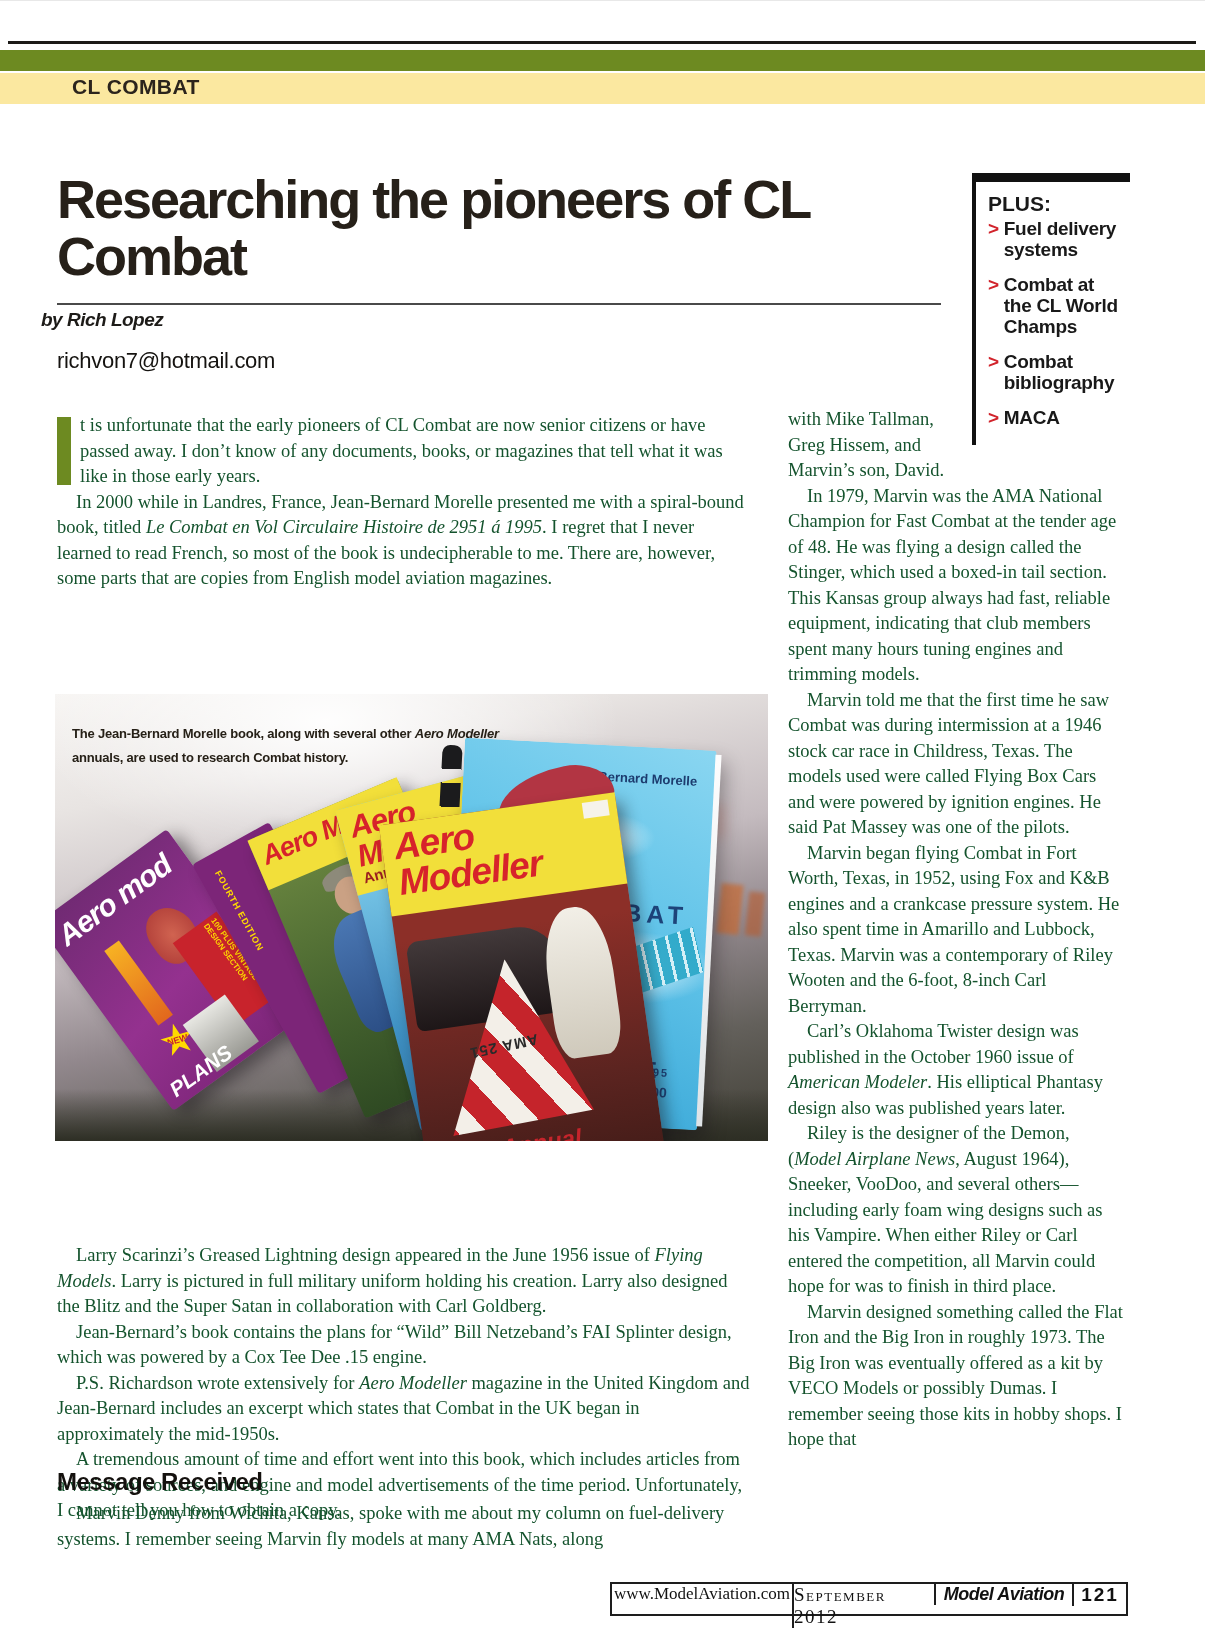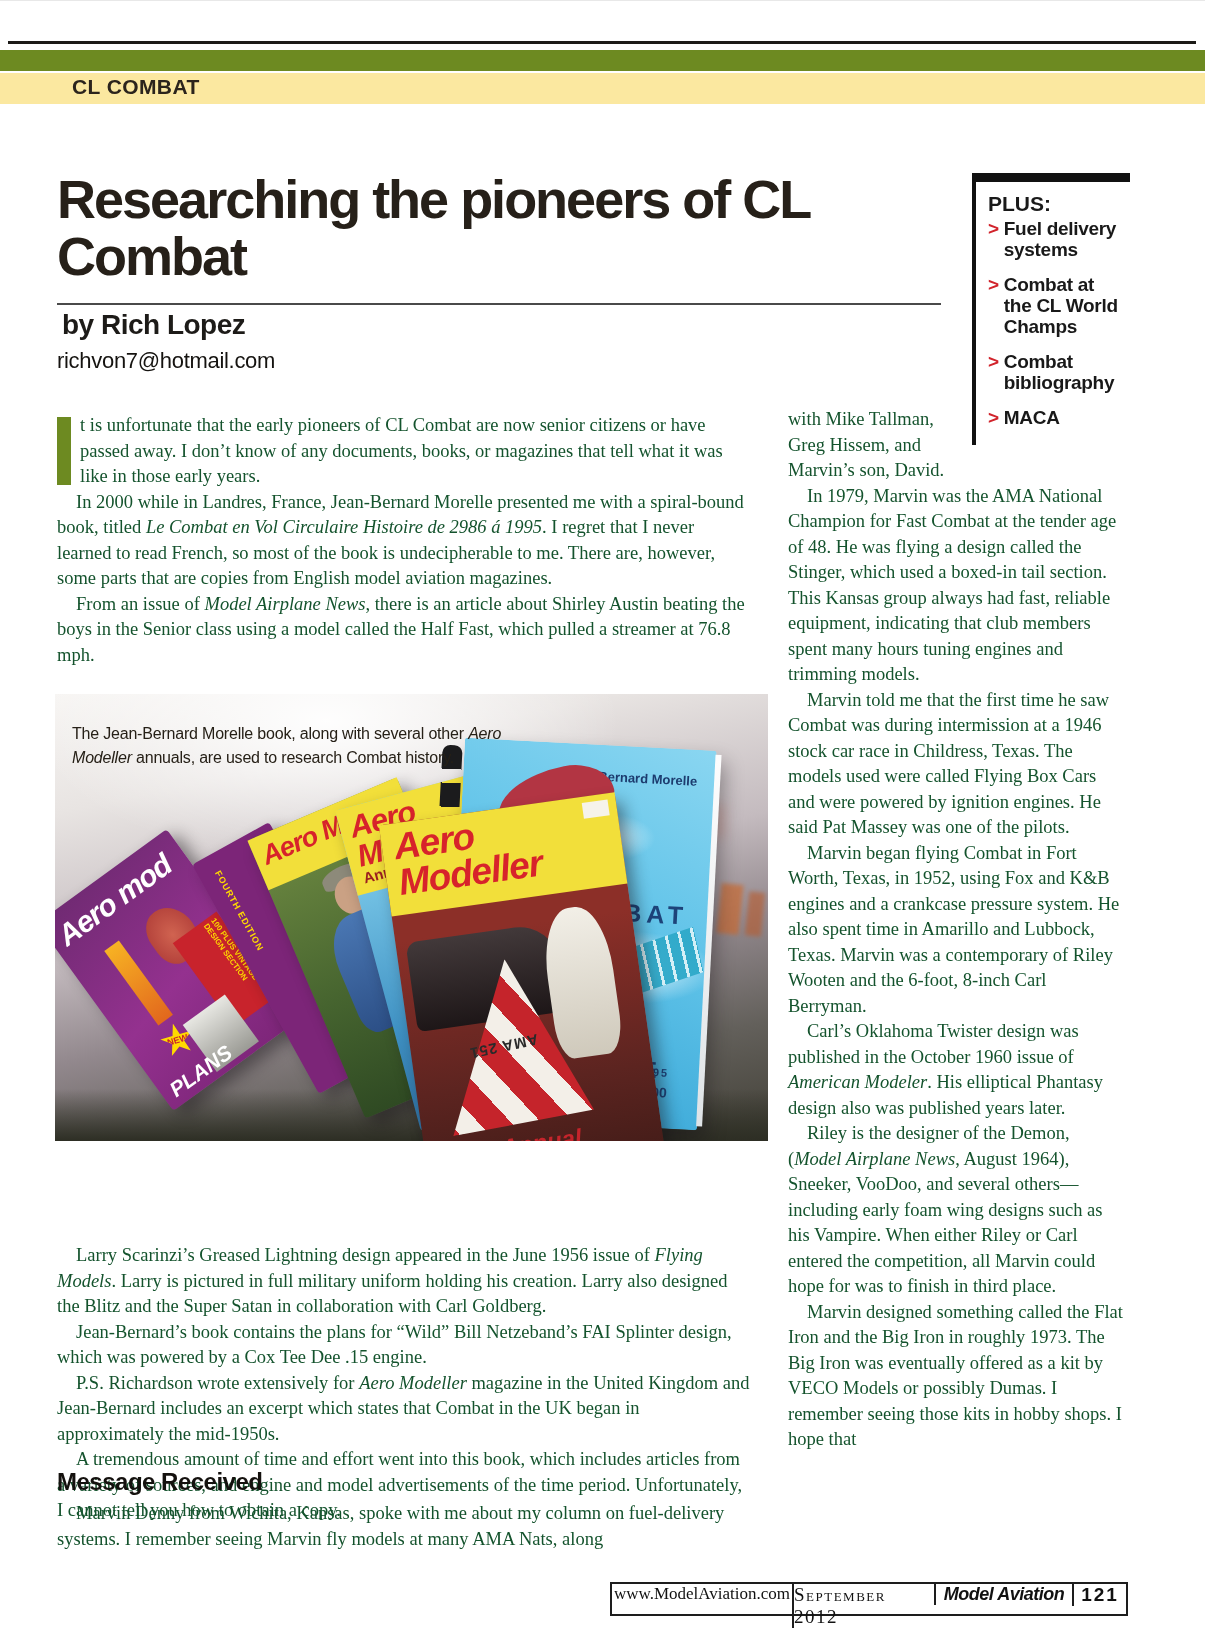--- a/index.html
+++ b/index.html
@@ -10,21 +10,21 @@
   
   .top-rule{left:8px;top:40px;width:1188px;height:3px;background:#1c1a17;}
   .olive-bar{left:0;top:49px;width:1205px;height:21px;background:#6d8a21;}
   .yellow-bar{left:0;top:72px;width:1205px;height:31px;background:#fbe8a0;}
   .kicker{left:72px;top:74px;font-size:21px;font-weight:700;letter-spacing:.4px;color:#2b241c;}
 
   
   .title{left:57px;top:170px;width:900px;font-size:54px;line-height:57px;font-weight:700;
          letter-spacing:-2px;color:#262019;}
   .title-rule{left:57px;top:302px;width:884px;height:2px;background:#4a4a4a;}
-  .byline{left:62px;top:308px;font-size:28px;font-weight:700;color:#1d1b18;letter-spacing:-.5px;}
+  .byline{left:41px;top:308px;font-size:19px;font-style:italic;font-weight:700;color:#1d1b18;letter-spacing:-.5px;}
   .email{left:57px;top:347px;font-size:22px;color:#151310;letter-spacing:-.3px;}
 
   
   .plus-topbar{left:972px;top:172px;width:158px;height:9px;background:#111;}
   .plus-vline{left:972px;top:172px;width:4px;height:272px;background:#111;}
   .plus-body{left:988px;top:191px;width:134px;color:#191919;}
   .plus-label{font-size:21px;font-weight:700;margin-bottom:2px;}
   .plus-item{display:flex;margin-bottom:14px;font-size:19px;line-height:21px;font-weight:700;letter-spacing:-.3px;}
   .plus-item .gt{color:#d1232b;margin-right:5px;flex:none;}
 
@@ -41,21 +41,21 @@
   .section-head{left:57px;top:1467px;font-size:24px;font-weight:700;letter-spacing:-.5px;color:#14110e;}
   .col-left-section{left:57px;top:1500px;width:694px;}
 
   
   .photo{left:55px;top:693px;width:713px;height:447px;overflow:hidden;
     background:
       radial-gradient(420px 200px at 38% 6%, rgba(255,255,255,.95), rgba(255,255,255,0) 70%),
       linear-gradient(168deg,#f7f5f3 0%,#e8e4e2 20%,#c4bbbf 45%,#92888d 62%,#63605b 80%,#413f36 100%);}
   .photo::after{content:"";position:absolute;left:0;bottom:0;width:100%;height:52px;
       background:linear-gradient(rgba(30,31,24,0),#2d2e24);}
-  .caption{left:17px;top:28px;width:432px;font-size:16px;line-height:23.5px;font-weight:400;
+  .caption{left:17px;top:28px;width:432px;font-size:13px;line-height:23.5px;font-weight:700;
       color:#262017;letter-spacing:-.2px;}
   .mag{position:absolute;border-radius:4px;box-shadow:6px 10px 16px rgba(20,15,20,.45);}
   .mag-title{font-weight:700;font-style:italic;letter-spacing:-1px;white-space:nowrap;overflow:hidden;}
   .m1{left:35px;top:160px;width:160px;height:232px;transform:rotate(-36deg);
       background:linear-gradient(165deg,#6f2a72 0%,#94318f 55%,#7c2578 100%);z-index:1;}
   .m1 .mag-title{color:#fff;font-size:30px;margin:10px 0 0 10px;}
   .m1 .stripe{position:absolute;left:38px;top:62px;width:18px;height:92px;
       background:linear-gradient(#f7b223,#e2671d);}
   .m1 .hair{position:absolute;right:34px;top:60px;width:46px;height:58px;border-radius:50% 60% 55% 45%;
       background:radial-gradient(#d8694a,#b03a2c);opacity:.9;}
@@ -181,22 +181,21 @@
       <span>Combat bibliography</span>
     </div>
     <div class="plus-item">
       <span class="gt">&gt;</span>
       <span>MACA</span>
     </div>
   </div>
 
   <div class="abs serifcol col-left-top">
     <p class="noindent"><span class="dropbar"></span><span><span>t is unfortunate that the early pioneers of CL Combat are now senior citizens or have passed away. I don’t know of any documents, books, or magazines that tell what it was like in those early years.</span></span></p>
-    <p><span>In 2000 while in Landres, France, Jean-Bernard Morelle presented me with a spiral-bound book, titled </span><span class="it">Le Combat en Vol Circulaire Histoire de 2986 á 1995</span><span>. I regret that I never learned to read French, so most of the book is undecipherable to me. There are, however, some parts that are copies from English model aviation magazines.</span></p>
-    <p><span>From an issue of </span><span class="it">Model Airplane News</span><span>, there is an article about Shirley Austin beating the boys in the Senior class using a model called the Half Fast, which pulled a streamer at 76.8 mph.</span></p>
+    <p><span>In 2000 while in Landres, France, Jean-Bernard Morelle presented me with a spiral-bound book, titled </span><span class="it">Le Combat en Vol Circulaire Histoire de 2951 á 1995</span><span>. I regret that I never learned to read French, so most of the book is undecipherable to me. There are, however, some parts that are copies from English model aviation magazines.</span></p>
   </div>
 
   <div class="abs photo">
     <div class="abs warm1"></div>
     <div class="abs warm2"></div>
     <div class="abs warm3"></div>
 
     <div class="mag m1">
       <div class="mag-title">Aero mod</div>
       <div class="stripe"></div>

